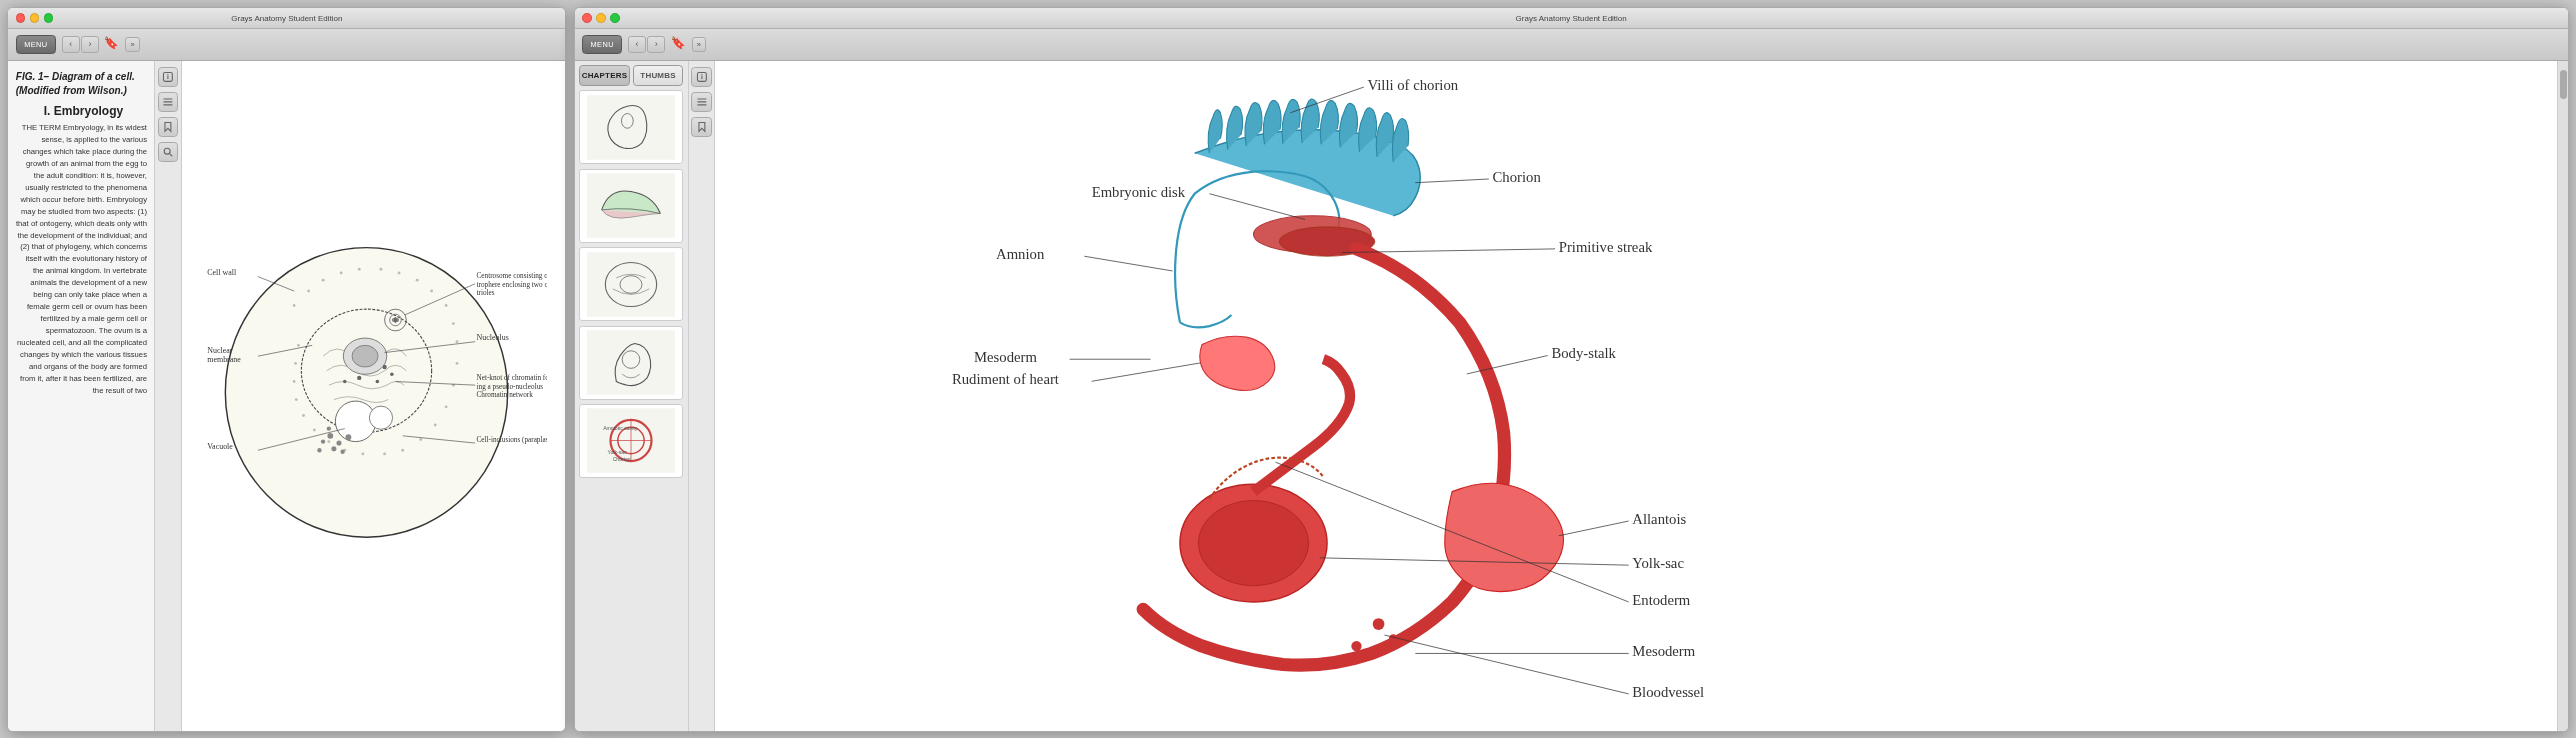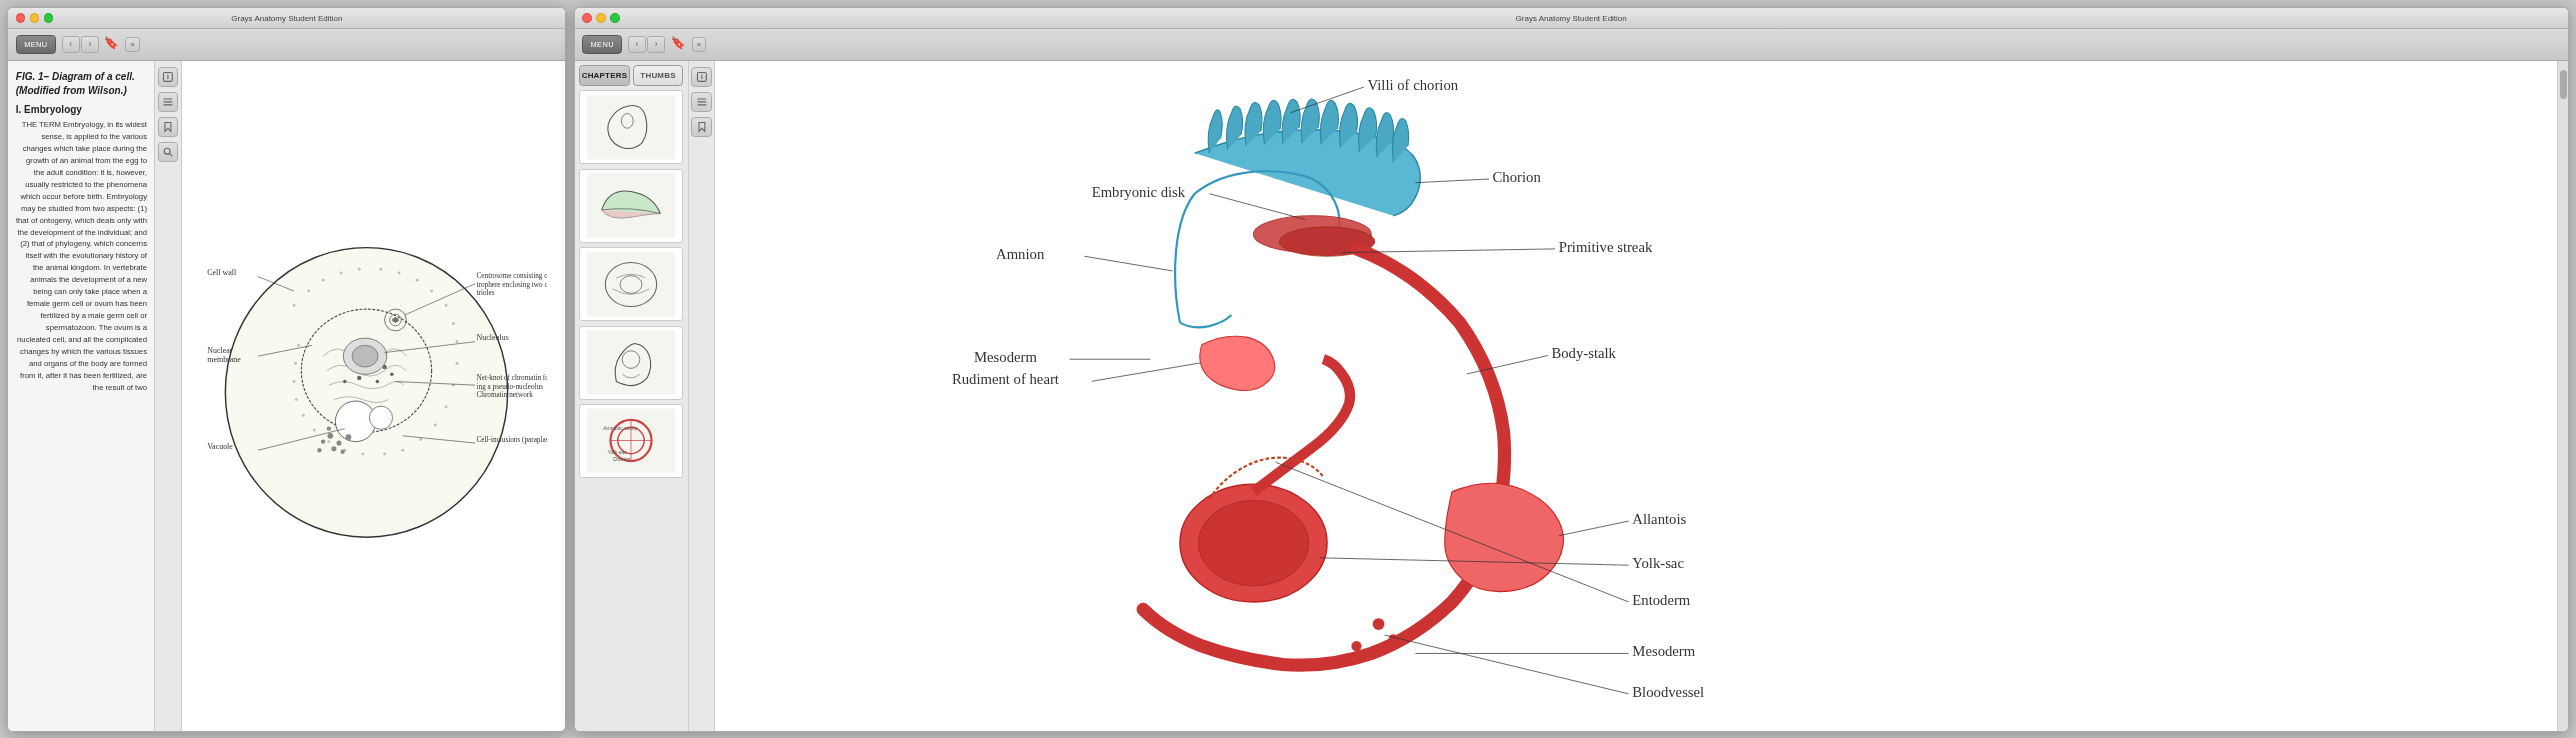--- a/index.html
+++ b/index.html
@@ -170,25 +170,26 @@
     .info-sidebar .info-title {
       font-size: 10px;
       font-weight: bold;
       font-style: italic;
       color: #222;
       margin-bottom: 5.9px;
       line-height: 1.4;
     }
 
     .info-sidebar .section-heading {
-      font-size: 10px;
+      font-size: 12px;
       font-weight: bold;
       color: #222;
       margin-bottom: 4.4px;
       margin-top: 4.4px;
+      margin-left: 28px;
     }
 
     .info-sidebar .body-text {
       font-size: 7.7px;
       color: #333;
       line-height: 1.55;
       text-align: right;
     }
 
     

